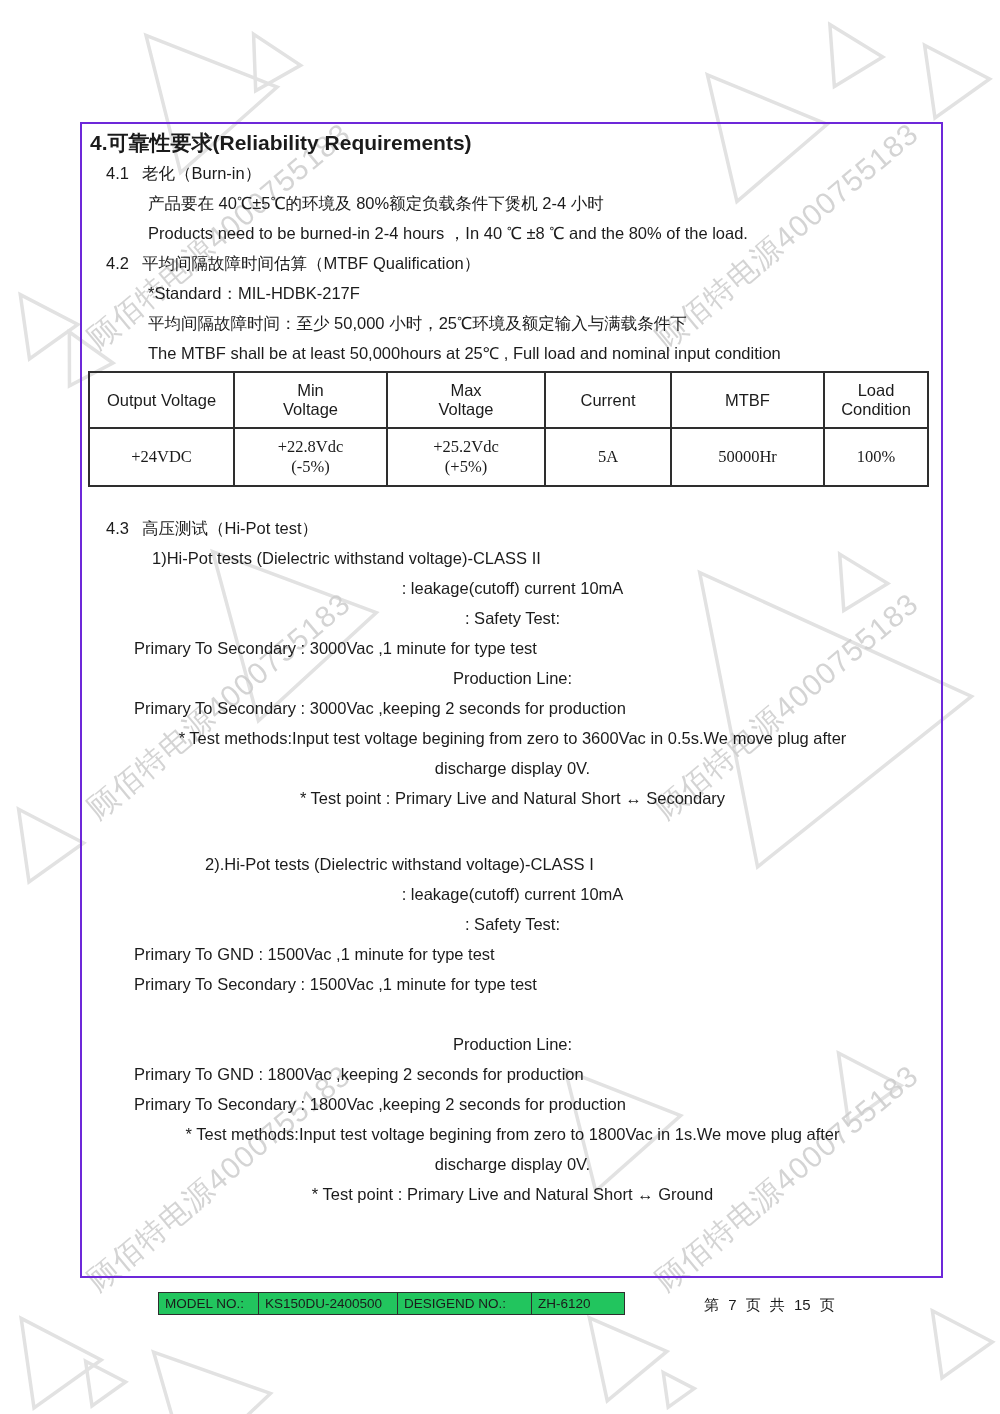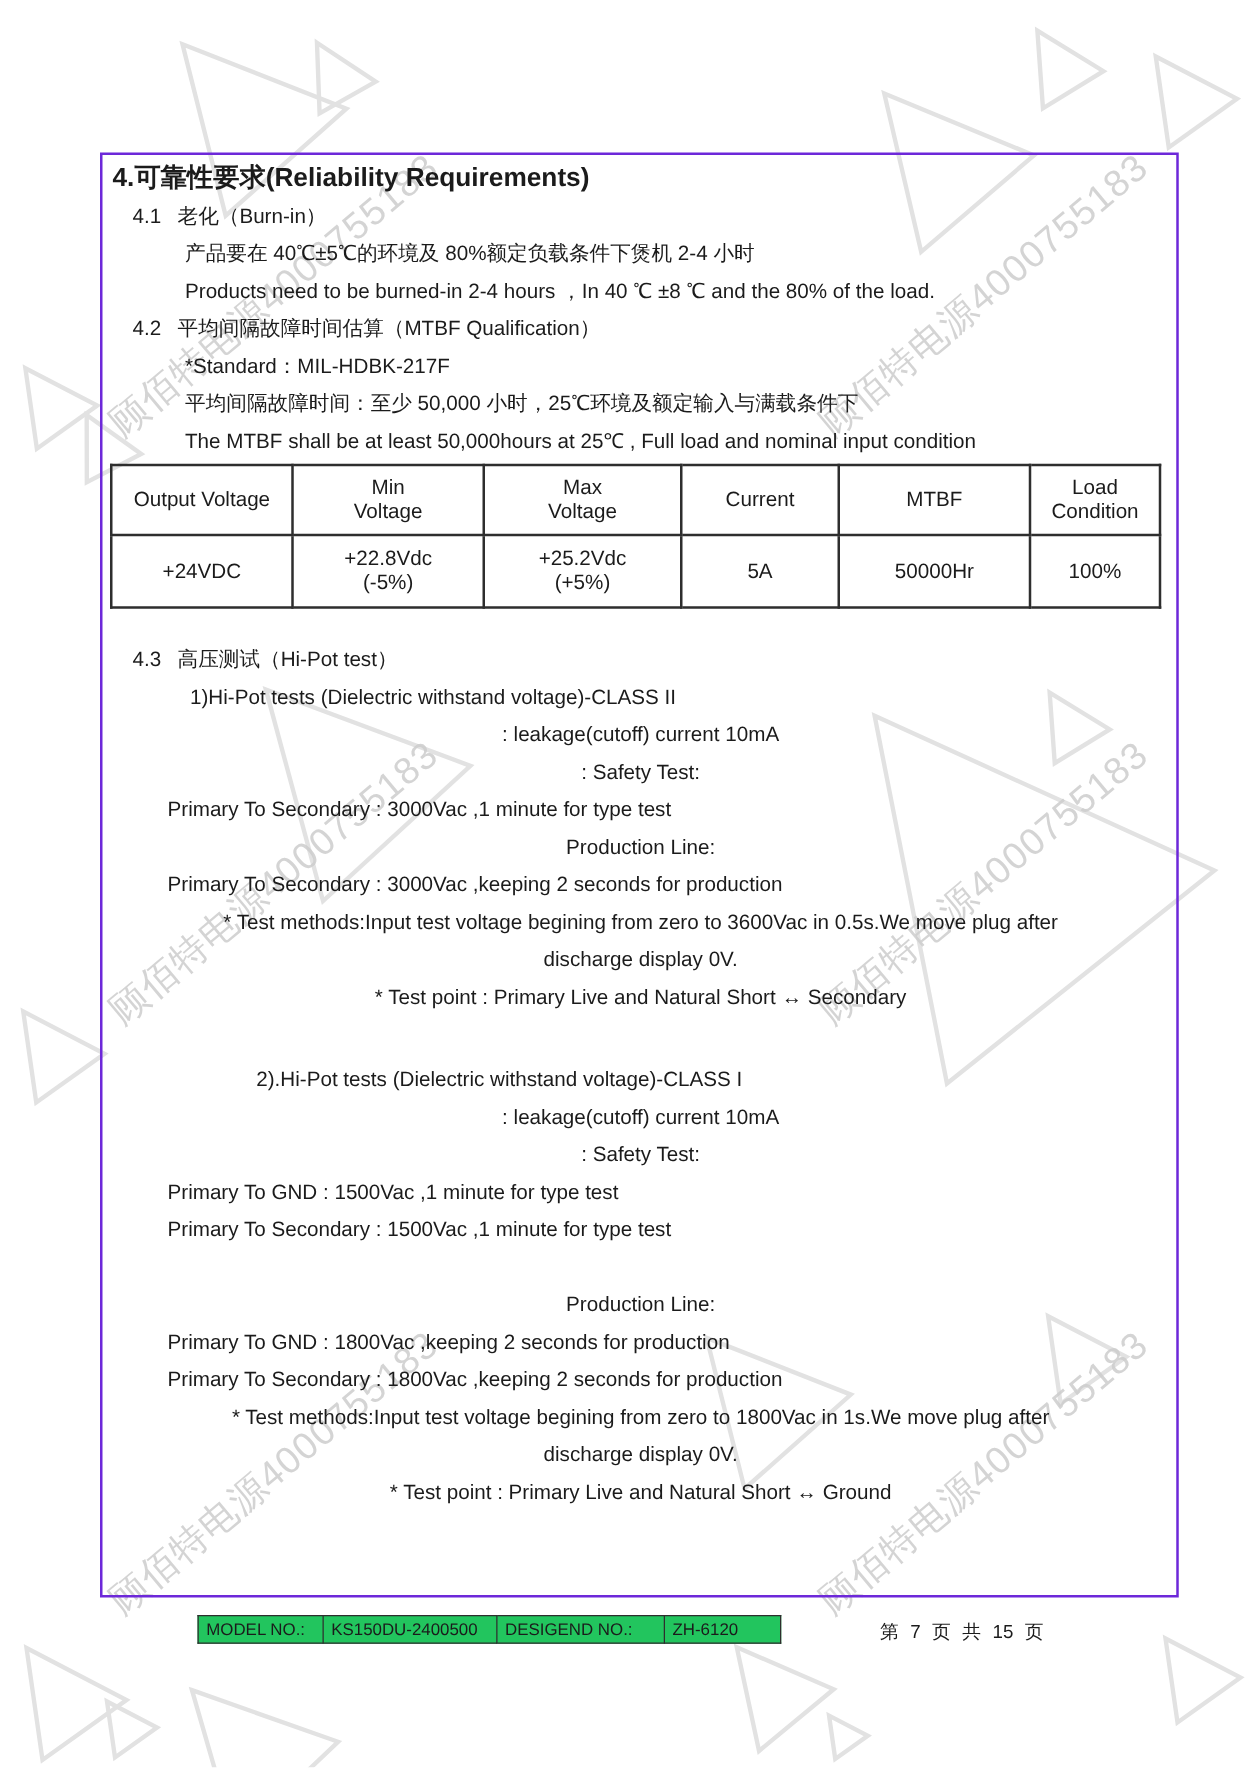--- a/index.html
+++ b/index.html
@@ -23,21 +23,21 @@
   .ind-1{margin-left:46px;}
   .ind-2{margin-left:64px;}
   .ind-3{margin-left:117px;margin-top:36px;}
   .s43-gap{margin-top:26px;}
   
   table.mtbf{border-collapse:collapse;table-layout:fixed;width:841px;margin:3px 0 0 0;
              background:transparent;}
   table.mtbf th,table.mtbf td{border:2px solid #2e2e2e;text-align:center;vertical-align:middle;
              font-size:16.5px;font-weight:normal;white-space:pre-line;padding:0;}
   table.mtbf thead tr{height:56px;}
-  table.mtbf tbody tr{height:58px;}
+  table.mtbf tbody tr{height:58px;font-family:Liberation Serif, serif;}
   
   .footer-table{position:absolute;left:158px;top:1292px;z-index:1;border-collapse:collapse;
                 table-layout:fixed;background:#22c55e;}
   .footer-table td{border:1.5px solid #2e2e2e;font-size:13.5px;padding:3px 6px;white-space:nowrap;}
   .pageno{position:absolute;left:704px;top:1296px;z-index:1;font-size:15px;word-spacing:5px;}
 </style>
 </head>
 <body>
 
 <div class="page">

